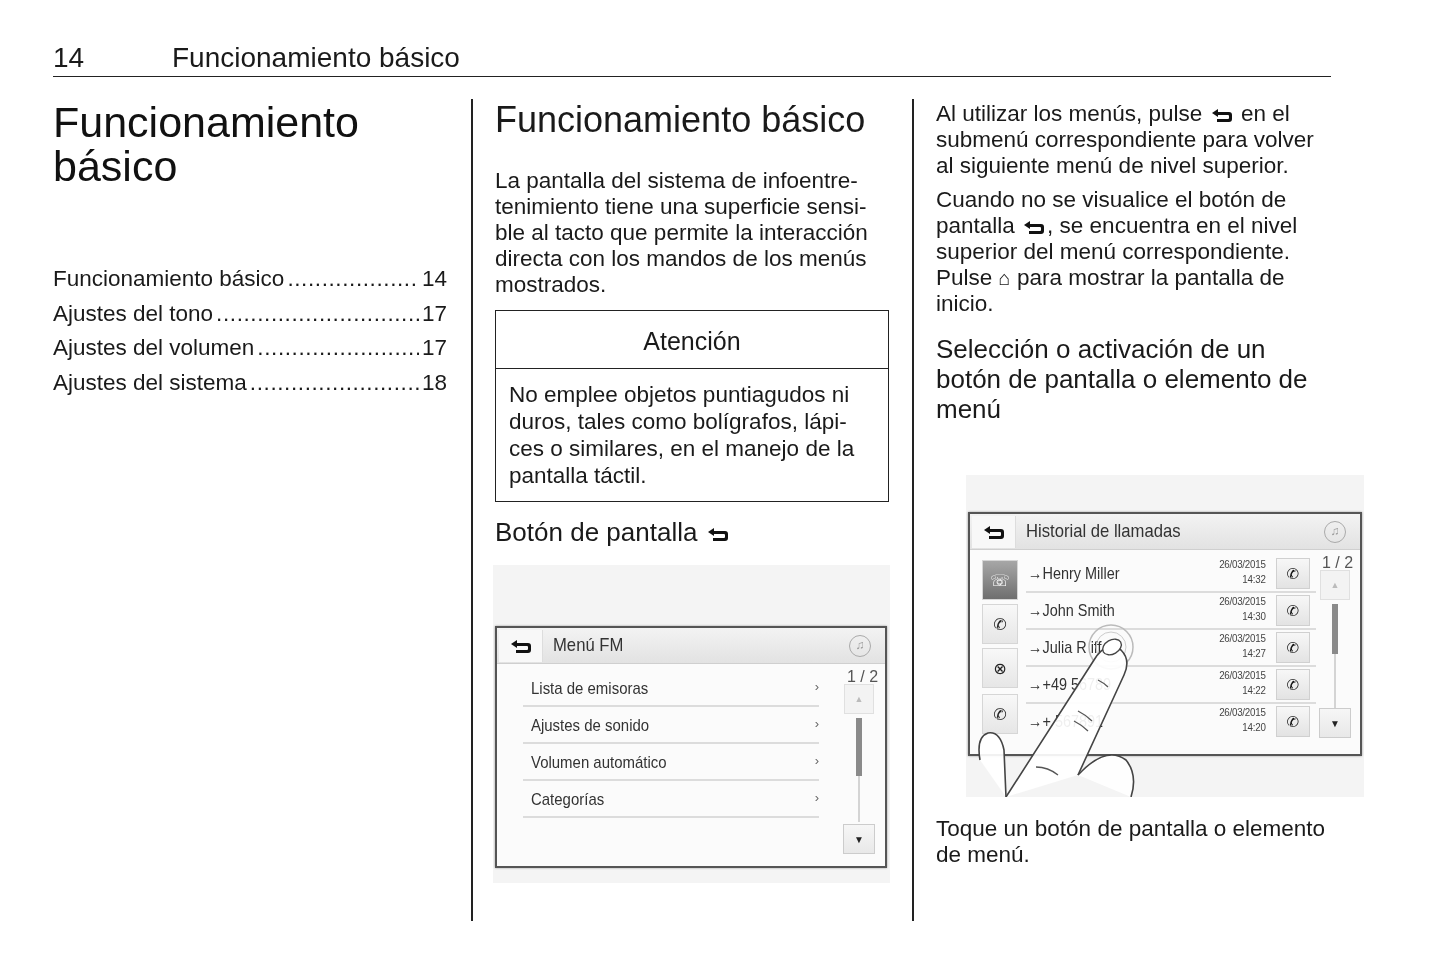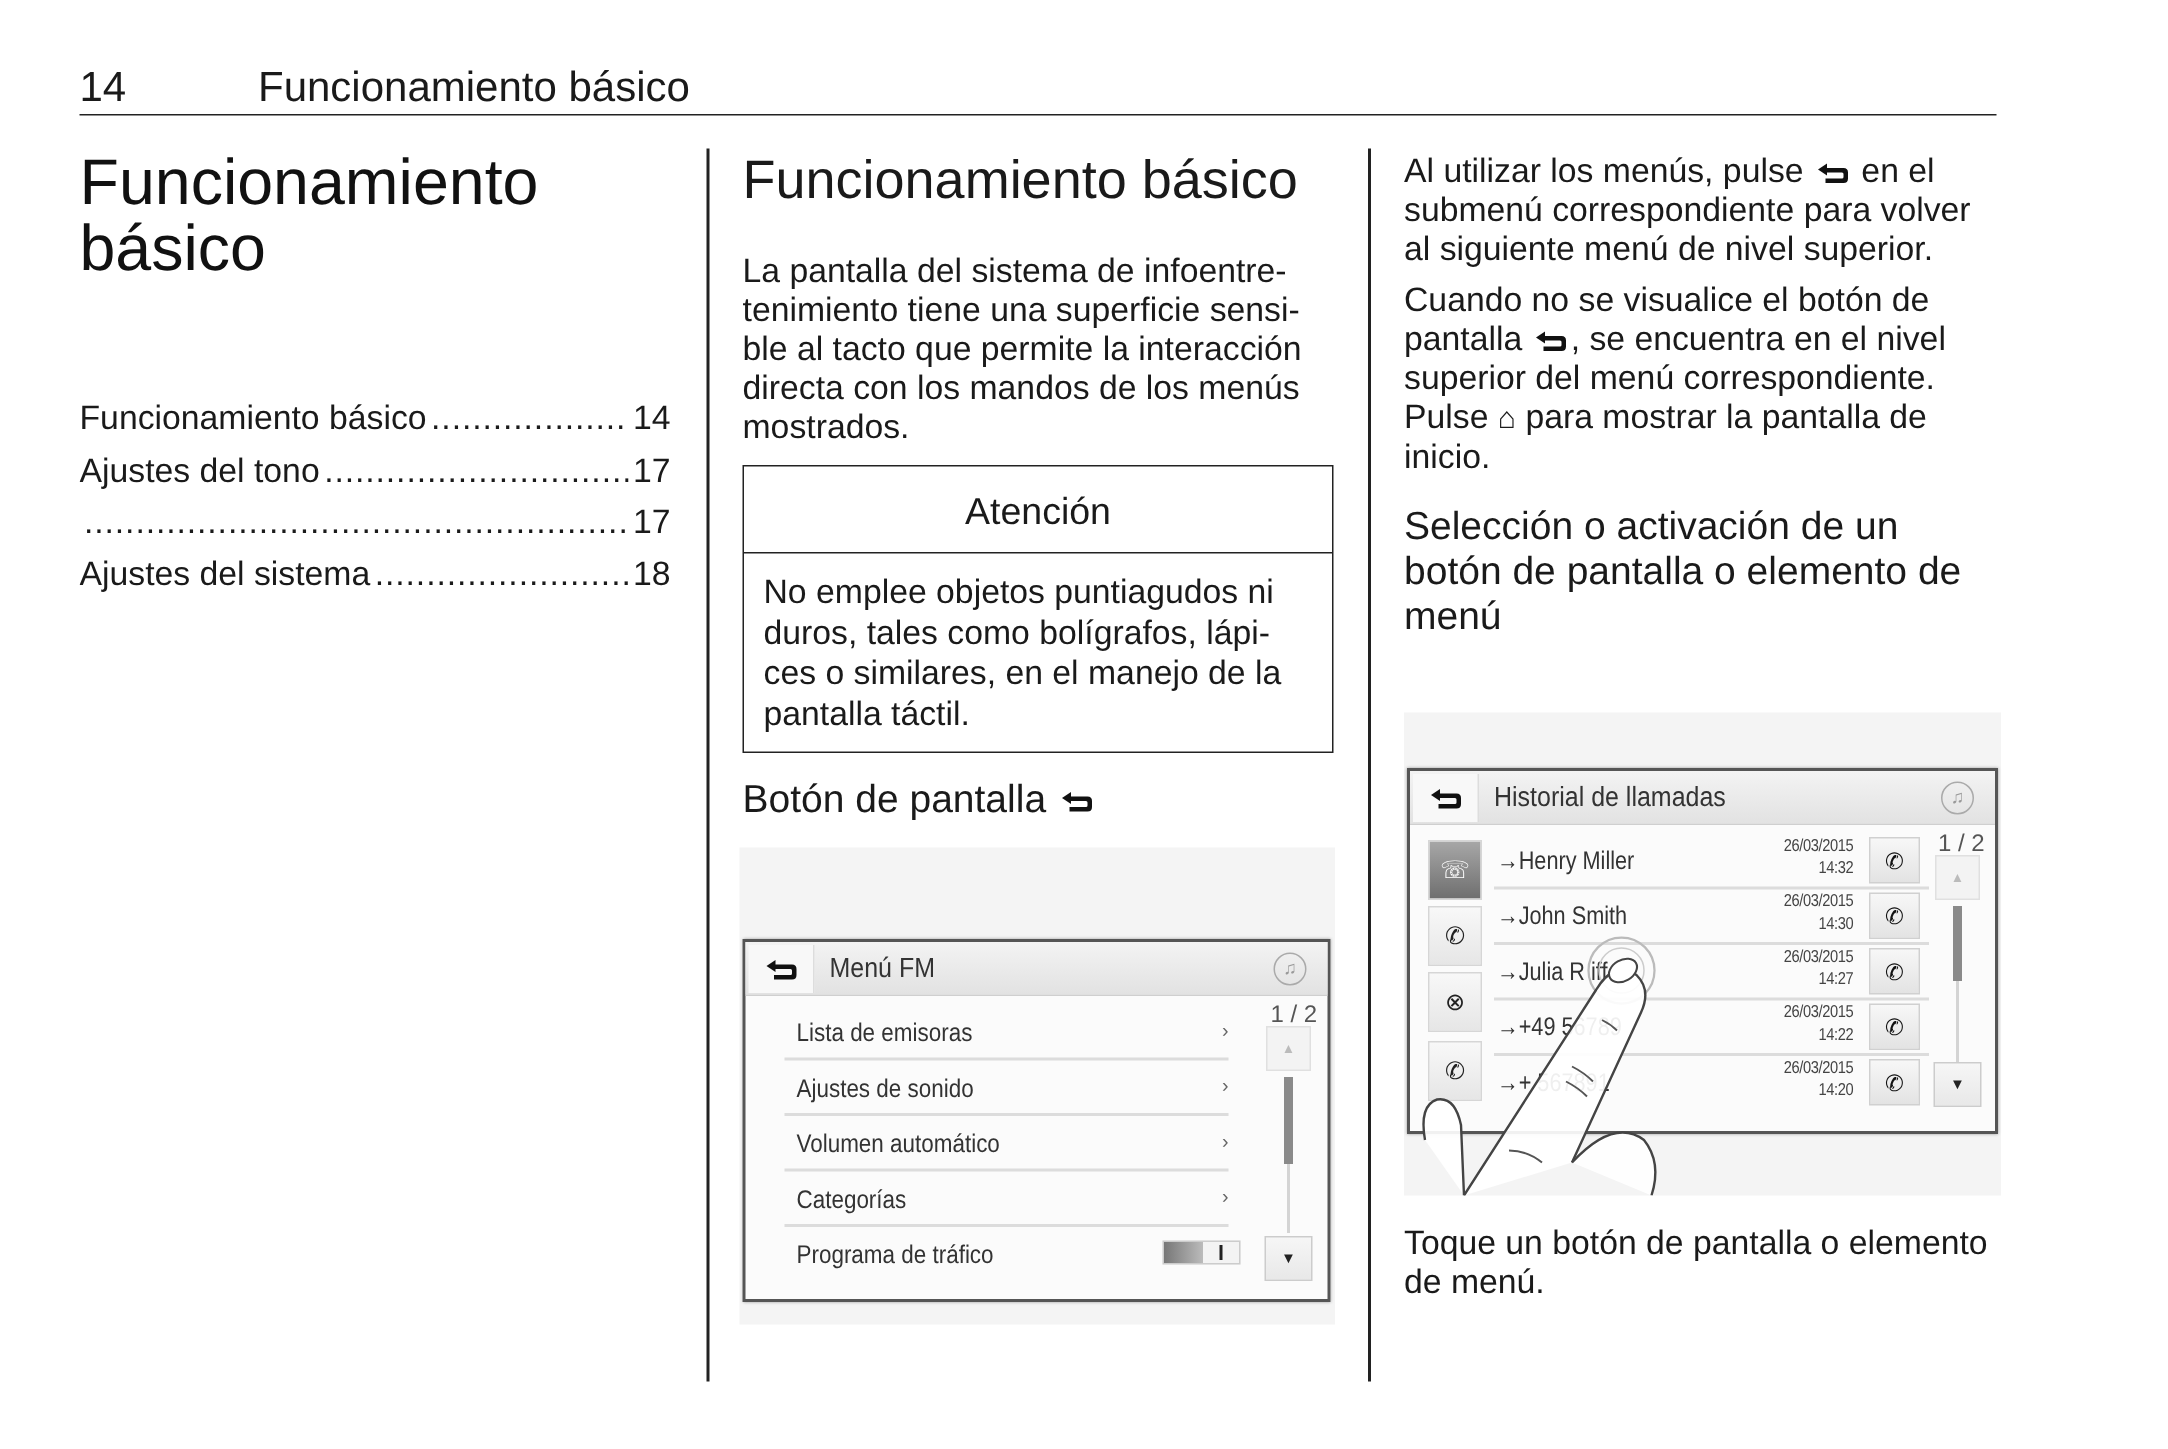--- a/index.html
+++ b/index.html
@@ -92,20 +92,21 @@
       <span class="toc-label">Funcionamiento básico</span>
       <span class="toc-dots"></span>
       <span class="toc-page">14</span>
     </div>
     <div class="toc-row">
       <span class="toc-label">Ajustes del tono</span>
       <span class="toc-dots"></span>
       <span class="toc-page">17</span>
     </div>
     <div class="toc-row">
+      <span class="toc-label">Ajustes del volumen</span>
       <span class="toc-dots"></span>
       <span class="toc-page">17</span>
     </div>
     <div class="toc-row">
       <span class="toc-label">Ajustes del sistema</span>
       <span class="toc-dots"></span>
       <span class="toc-page">18</span>
     </div>
   </div>
 </div>
@@ -150,27 +151,20 @@
       <span class="lbl">Ajustes de sonido</span>
       <span class="chev">›</span>
     </div>
     <div class="fm-row" style="top:116px;">
       <span class="lbl">Volumen automático</span>
       <span class="chev">›</span>
     </div>
     <div class="fm-row" style="top:153px;">
       <span class="lbl">Categorías</span>
       <span class="chev">›</span>
-    </div>
-    <div class="fm-row last" style="top:190px;">
-      <span class="lbl">Programa de tráfico</span>
-      <div class="fm-toggle">
-        <div class="on"></div>
-        <div class="bar"></div>
-      </div>
     </div>
     <div class="scr-pager" style="left:350px; top:40px;">1 / 2</div>
     <div class="scr-up" style="left:347px; top:56px;">▲</div>
     <div class="scr-track" style="left:361px; top:90px; height:104px;"></div>
     <div class="scr-thumb" style="left:359px; top:90px; height:58px;"></div>
     <div class="scr-down" style="left:346px; top:196px;">▼</div>
   </div>
 </div>
 
 <div class="col3">
@@ -191,21 +185,21 @@
           <path d="M7 1 L1 5 L7 9 Z" fill="#111"></path>
           <path d="M6 4 H18 Q21 4 21 7 V11 Q21 14 18 14 H6 V11 H17 Q18 11 18 10 V8 Q18 7 17 7 H6 Z" fill="#111"></path>
         </svg>
     </span><span>, se encuentra en el nivel superior del menú correspondiente. Pulse</span>
     <span style="font-size:20px;">⌂</span>
     <span>para mostrar la pantalla de inicio.</span>
   </p>
   <h3 class="h2">Selección o activación de un botón de pantalla o elemento de menú</h3>
 </div>
 
-<div class="screen-wrap" style="left:936px; top:475px; width:398px; height:322px;">
+<div class="screen-wrap" style="left:966px; top:475px; width:398px; height:322px;">
   <div class="screen" style="left:2px; top:37px; width:394px; height:244px;">
     <div class="scr-header">
       <div class="scr-back">
         <span class="back-glyph">
           <svg viewBox="0 0 22 15">
               <path d="M7 1 L1 5 L7 9 Z" fill="#111"></path>
               <path d="M6 4 H18 Q21 4 21 7 V11 Q21 14 18 14 H6 V11 H17 Q18 11 18 10 V8 Q18 7 17 7 H6 Z" fill="#111"></path>
             </svg>
         </span>
       </div>

